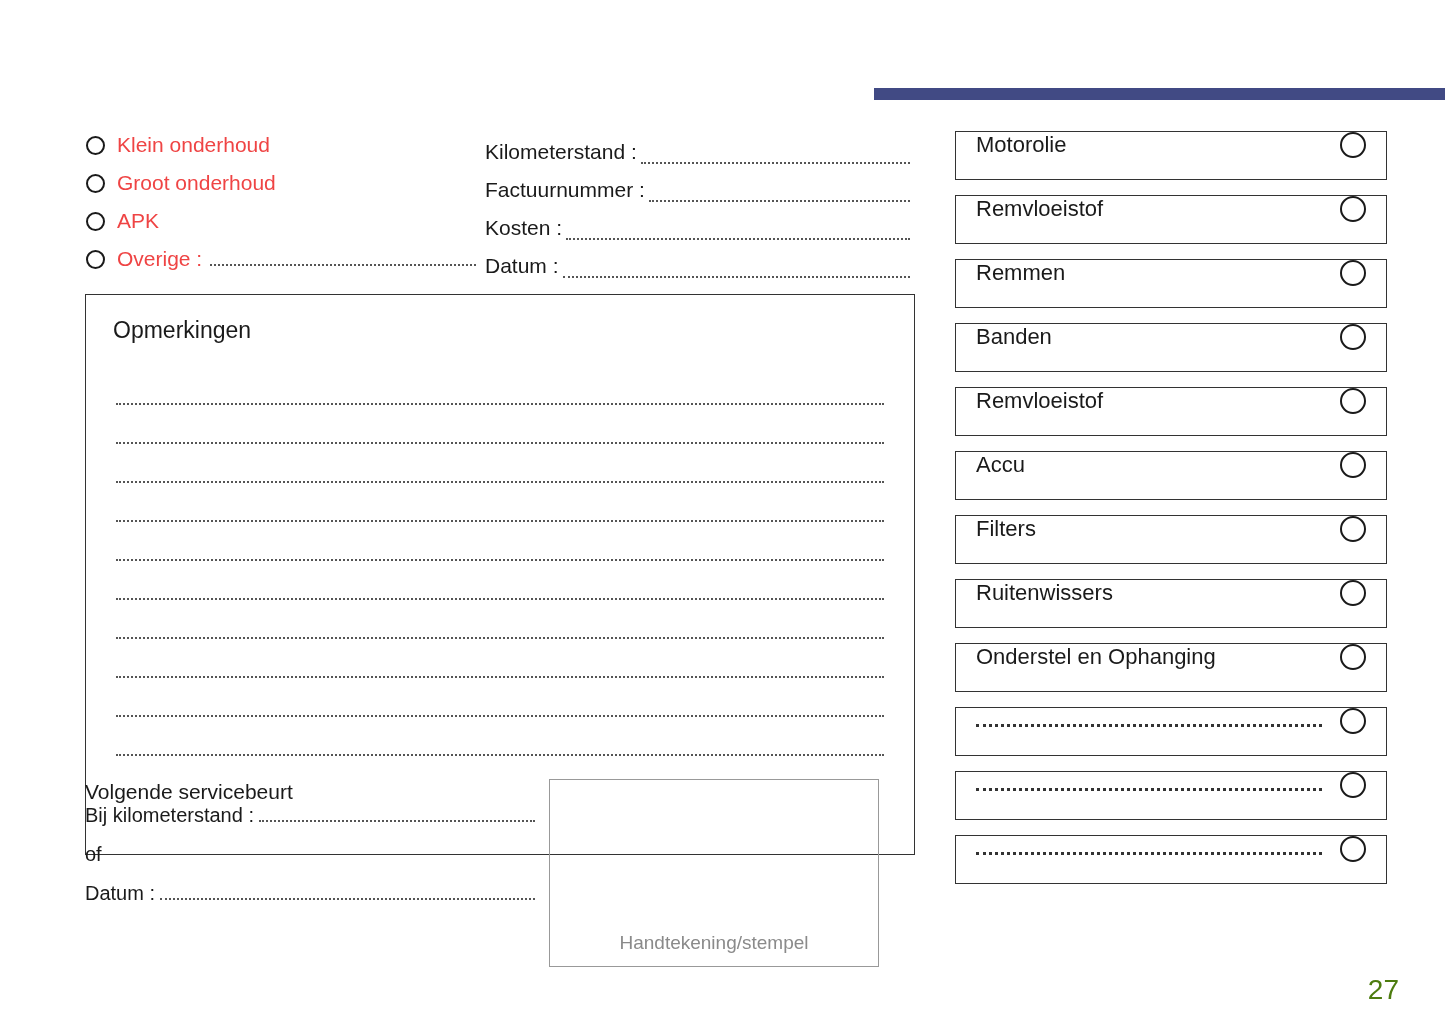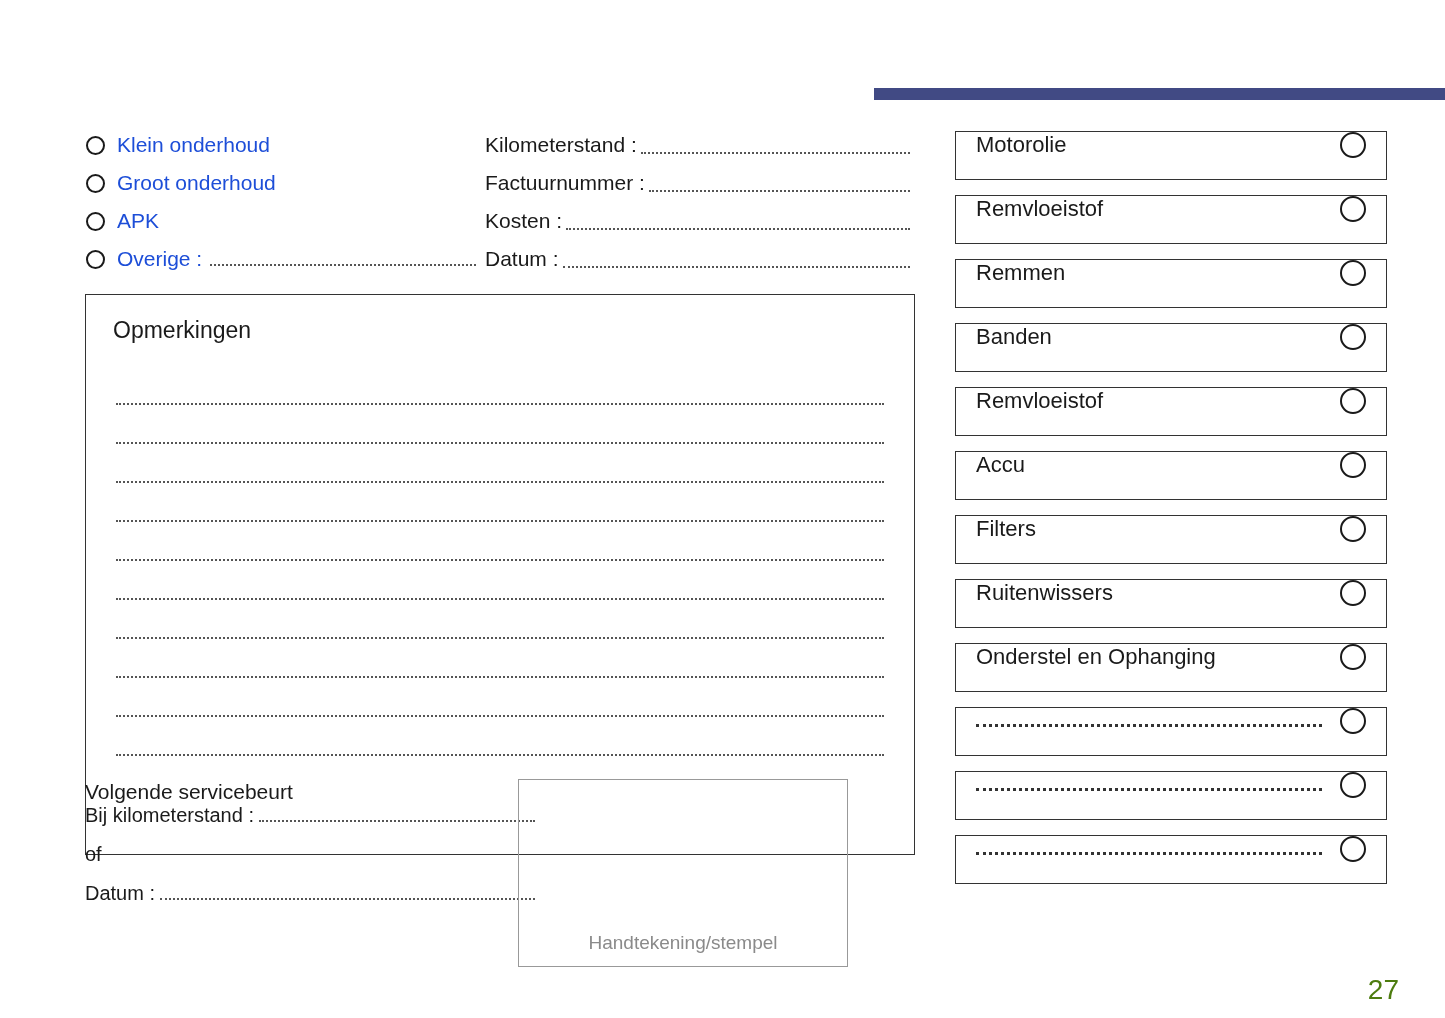--- a/index.html
+++ b/index.html
@@ -36,21 +36,21 @@
     position: absolute;
     left: 86px;
     top: 126px;
     width: 390px;
   }
   .svc-row {
     display: flex;
     align-items: center;
     height: 38px;
     font-size: 21px;
-    color: #1d4ed8;
+    color: #ef4444;
   }
   .radio {
     width: 19px;
     height: 19px;
     border: 2px solid #1a1a1a;
     border-radius: 50%;
     box-sizing: border-box;
     flex: 0 0 auto;
     margin-right: 12px;
   }
@@ -67,21 +67,21 @@
 
   
   .fields {
     position: absolute;
     left: 485px;
     top: 126px;
     width: 425px;
   }
   .field-row {
     display: flex;
-    align-items: center;
+    align-items: flex-end;
     height: 38px;
     font-size: 21px;
   }
   .field-label {
     white-space: nowrap;
   }
   .field-dots {
     flex: 1;
     border-bottom: 2.5px dotted #555;
     margin-left: 4px;
@@ -137,21 +137,21 @@
     margin-left: 5px;
     height: 15px;
   }
   .ns-row.plain .ns-dots {
     border-bottom: none;
   }
 
   
   .signature-box {
     position: absolute;
-    left: 518px;
+    left: 549px;
     top: 779px;
     width: 330px;
     height: 188px;
     border: 1.5px solid #999;
     box-sizing: border-box;
   }
   .signature-caption {
     position: absolute;
     bottom: 12px;
     left: 0;

